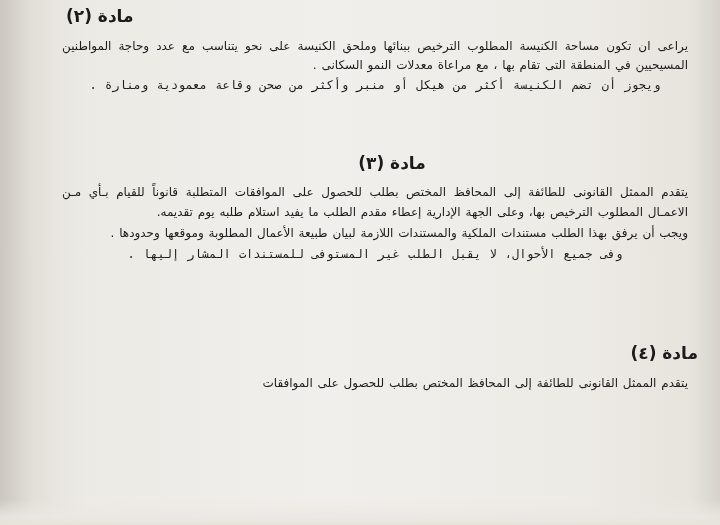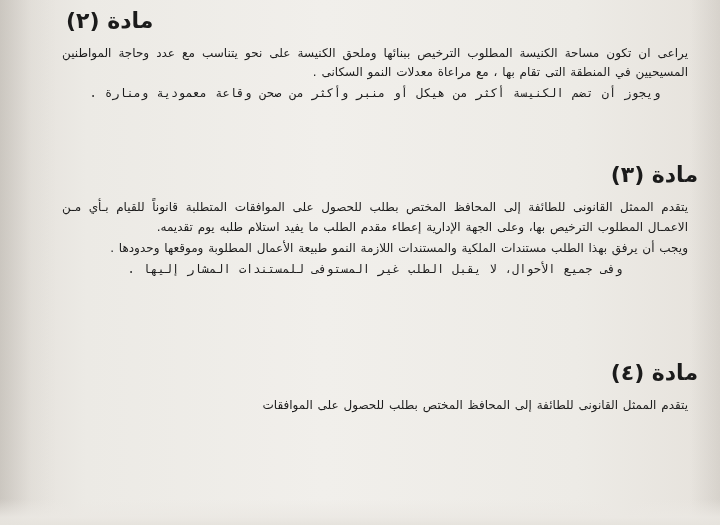--- a/index.html
+++ b/index.html
@@ -43,33 +43,33 @@
     position: relative;
     z-index: 2;
     padding: 4px 22px 0 60px;
   }
   .article {
     margin-bottom: 20px;
   }
   .article-heading {
     text-align: center;
     font-weight: bold;
-    font-size: 22px;
+    font-size: 17px;
     color: #1b1b1b;
     letter-spacing: 0.3px;
     margin: 0 0 7px 0;
     line-height: 1.5;
   }
   .art2 .article-heading {
     text-align: left;
     padding-left: 6px;
     margin-top: 0;
   }
   .art3 .article-heading {
-    text-align: right;
+    text-align: center;
     padding-left: 26px;
   }
   .art4 .article-heading {
     text-align: right;
     padding-left: 28px;
   }
   p.para {
     margin: 0 10px 2px 0;
     font-size: 12px;
     line-height: 1.62;
@@ -116,21 +116,21 @@
         <p class="para center-last">ويجوز أن تضم الكنيسة أكثر من هيكل أو منبر وأكثر من صحن وقاعة معمودية ومنارة .</p>
       </div>
     </section>
 
     <div class="spacer-lg"></div>
 
     <section class="article art3">
       <h2 class="article-heading">مادة (٣)</h2>
       <div class="block-3">
         <p class="para justify-all">يتقدم الممثل القانونى للطائفة إلى المحافظ المختص بطلب للحصول على الموافقات المتطلبة قانوناً للقيام بـأي مـن الاعمـال المطلوب الترخيص بها، وعلى الجهة الإدارية إعطاء مقدم الطلب ما يفيد استلام طلبه يوم تقديمه.</p>
-        <p class="para justify-all">ويجب أن يرفق بهذا الطلب مستندات الملكية والمستندات اللازمة النمو طبيعة الأعمال المطلوبة وموقعها وحدودها .</p>
+        <p class="para justify-all">ويجب أن يرفق بهذا الطلب مستندات الملكية والمستندات اللازمة لبيان طبيعة الأعمال المطلوبة وموقعها وحدودها .</p>
         <p class="para center-last">وفى جميع الأحوال، لا يقبل الطلب غير المستوفى للمستندات المشار إليها .</p>
       </div>
     </section>
 
     <div class="spacer-xl"></div>
 
     <section class="article art4">
       <h2 class="article-heading">مادة (٤)</h2>
       <div class="clip-last">
         <p class="para justify-all">يتقدم الممثل القانونى للطائفة إلى المحافظ المختص بطلب للحصول على الموافقات</p>

